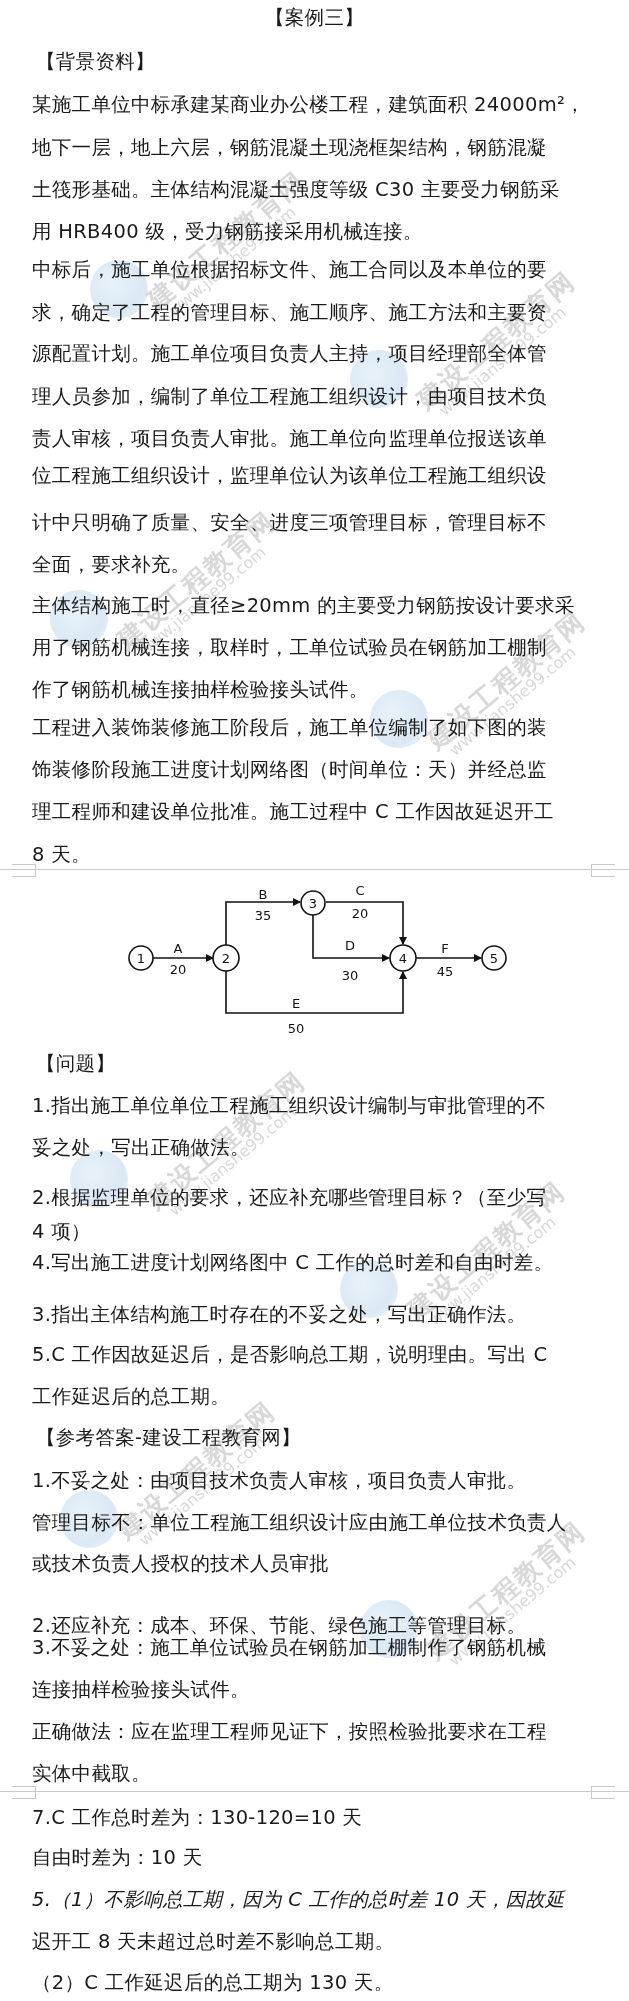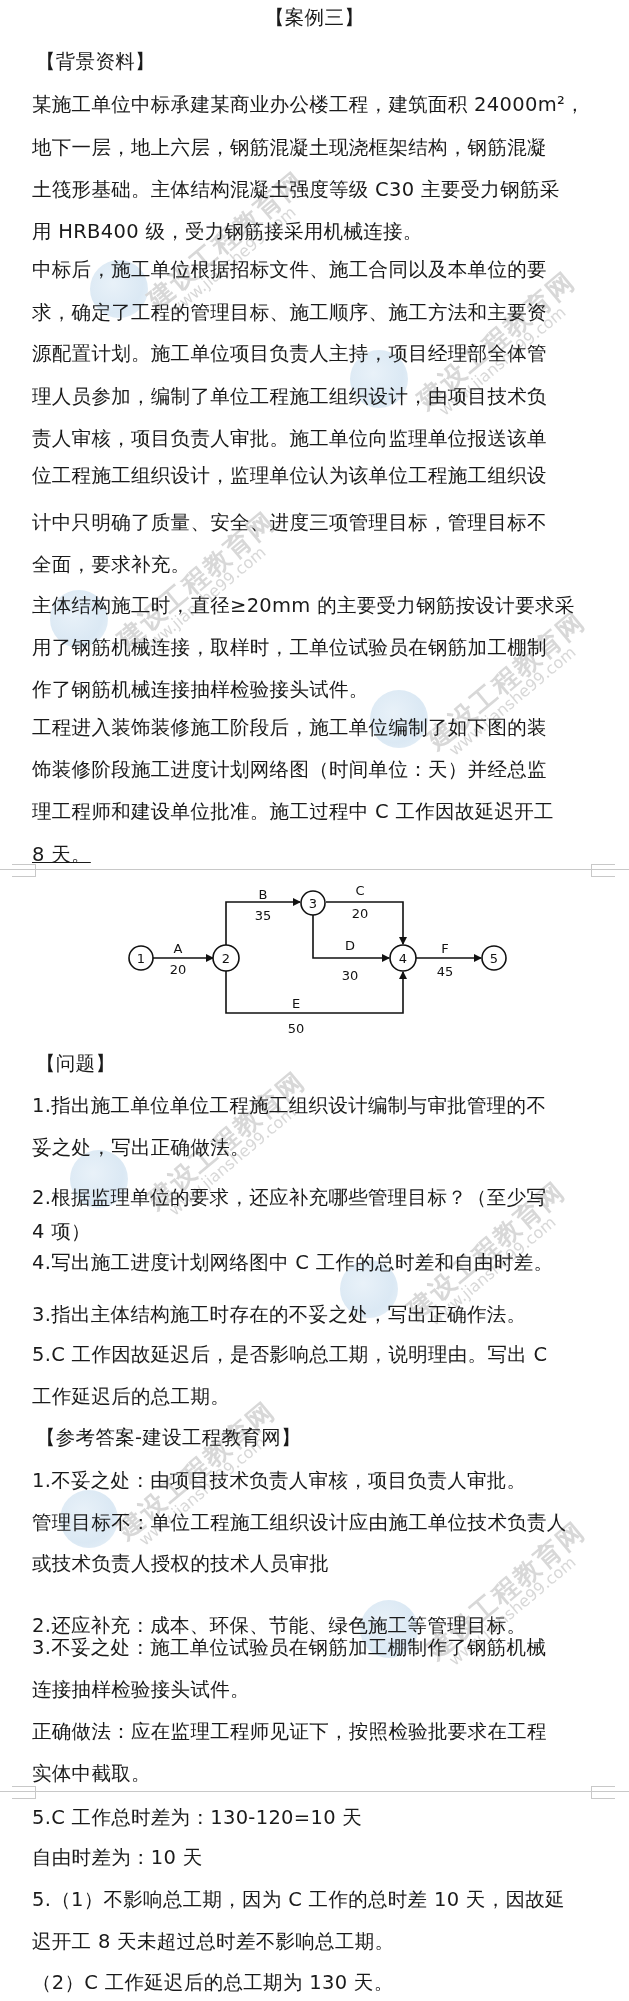--- a/index.html
+++ b/index.html
@@ -68,21 +68,21 @@
   <div class="line" style="top:427px;text-align:center;">责人审核，项目负责人审批。施工单位向监理单位报送该单</div>
   <div class="line" style="top:464px;">位工程施工组织设计，监理单位认为该单位工程施工组织设</div>
   <div class="line" style="top:511px;">计中只明确了质量、安全、进度三项管理目标，管理目标不</div>
   <div class="line" style="top:553px;">全面，要求补充。</div>
   <div class="line" style="top:594px;">主体结构施工时，直径≥20mm 的主要受力钢筋按设计要求采</div>
   <div class="line" style="top:636px;">用了钢筋机械连接，取样时，工单位试验员在钢筋加工棚制</div>
   <div class="line" style="top:678px;">作了钢筋机械连接抽样检验接头试件。</div>
   <div class="line" style="top:716px;">工程进入装饰装修施工阶段后，施工单位编制了如下图的装</div>
   <div class="line" style="top:758px;font-family:Liberation Serif, serif;">饰装修阶段施工进度计划网络图（时间单位：天）并经总监</div>
   <div class="line" style="top:800px;">理工程师和建设单位批准。施工过程中 C 工作因故延迟开工</div>
-  <div class="line" style="top:843px;text-decoration:underline;">8 天。</div>
+  <div class="line" style="top:843px;">8 天。</div>
 </div>
 
 <div>
   <div class="corner left" style="top:864px;"></div>
   <div class="corner right" style="top:864px;"></div>
   <div class="pagebreak" style="top:869px;"></div>
 </div>
 
 <svg id="diagram" width="440" height="180" viewBox="0 0 440 180">
   <defs>
@@ -155,18 +155,18 @@
   <div class="line" style="top:1678px;">连接抽样检验接头试件。</div>
   <div class="line" style="top:1720px;">正确做法：应在监理工程师见证下，按照检验批要求在工程</div>
   <div class="line" style="top:1762px;">实体中截取。</div>
 
   <div>
     <div class="corner left" style="top:1786px;"></div>
     <div class="corner right" style="top:1786px;"></div>
     <div class="pagebreak" style="top:1791px;"></div>
   </div>
 
-  <div class="line" style="top:1806px;">5.C 工作总时差为：130-120=10 天</div>
+  <div class="line" style="top:1806px;">7.C 工作总时差为：130-120=10 天</div>
   <div class="line" style="top:1846px;">自由时差为：10 天</div>
-  <div class="line" style="top:1888px;">5.（1）不影响总工期，因为 C 工作的总时差 10 天，因故延</div>
+  <div class="line" style="top:1888px;font-style:italic;">5.（1）不影响总工期，因为 C 工作的总时差 10 天，因故延</div>
   <div class="line" style="top:1930px;">迟开工 8 天未超过总时差不影响总工期。</div>
   <div class="line" style="top:1971px;">（2）C 工作延迟后的总工期为 130 天。</div>
 </div>
 
 </body></html>

